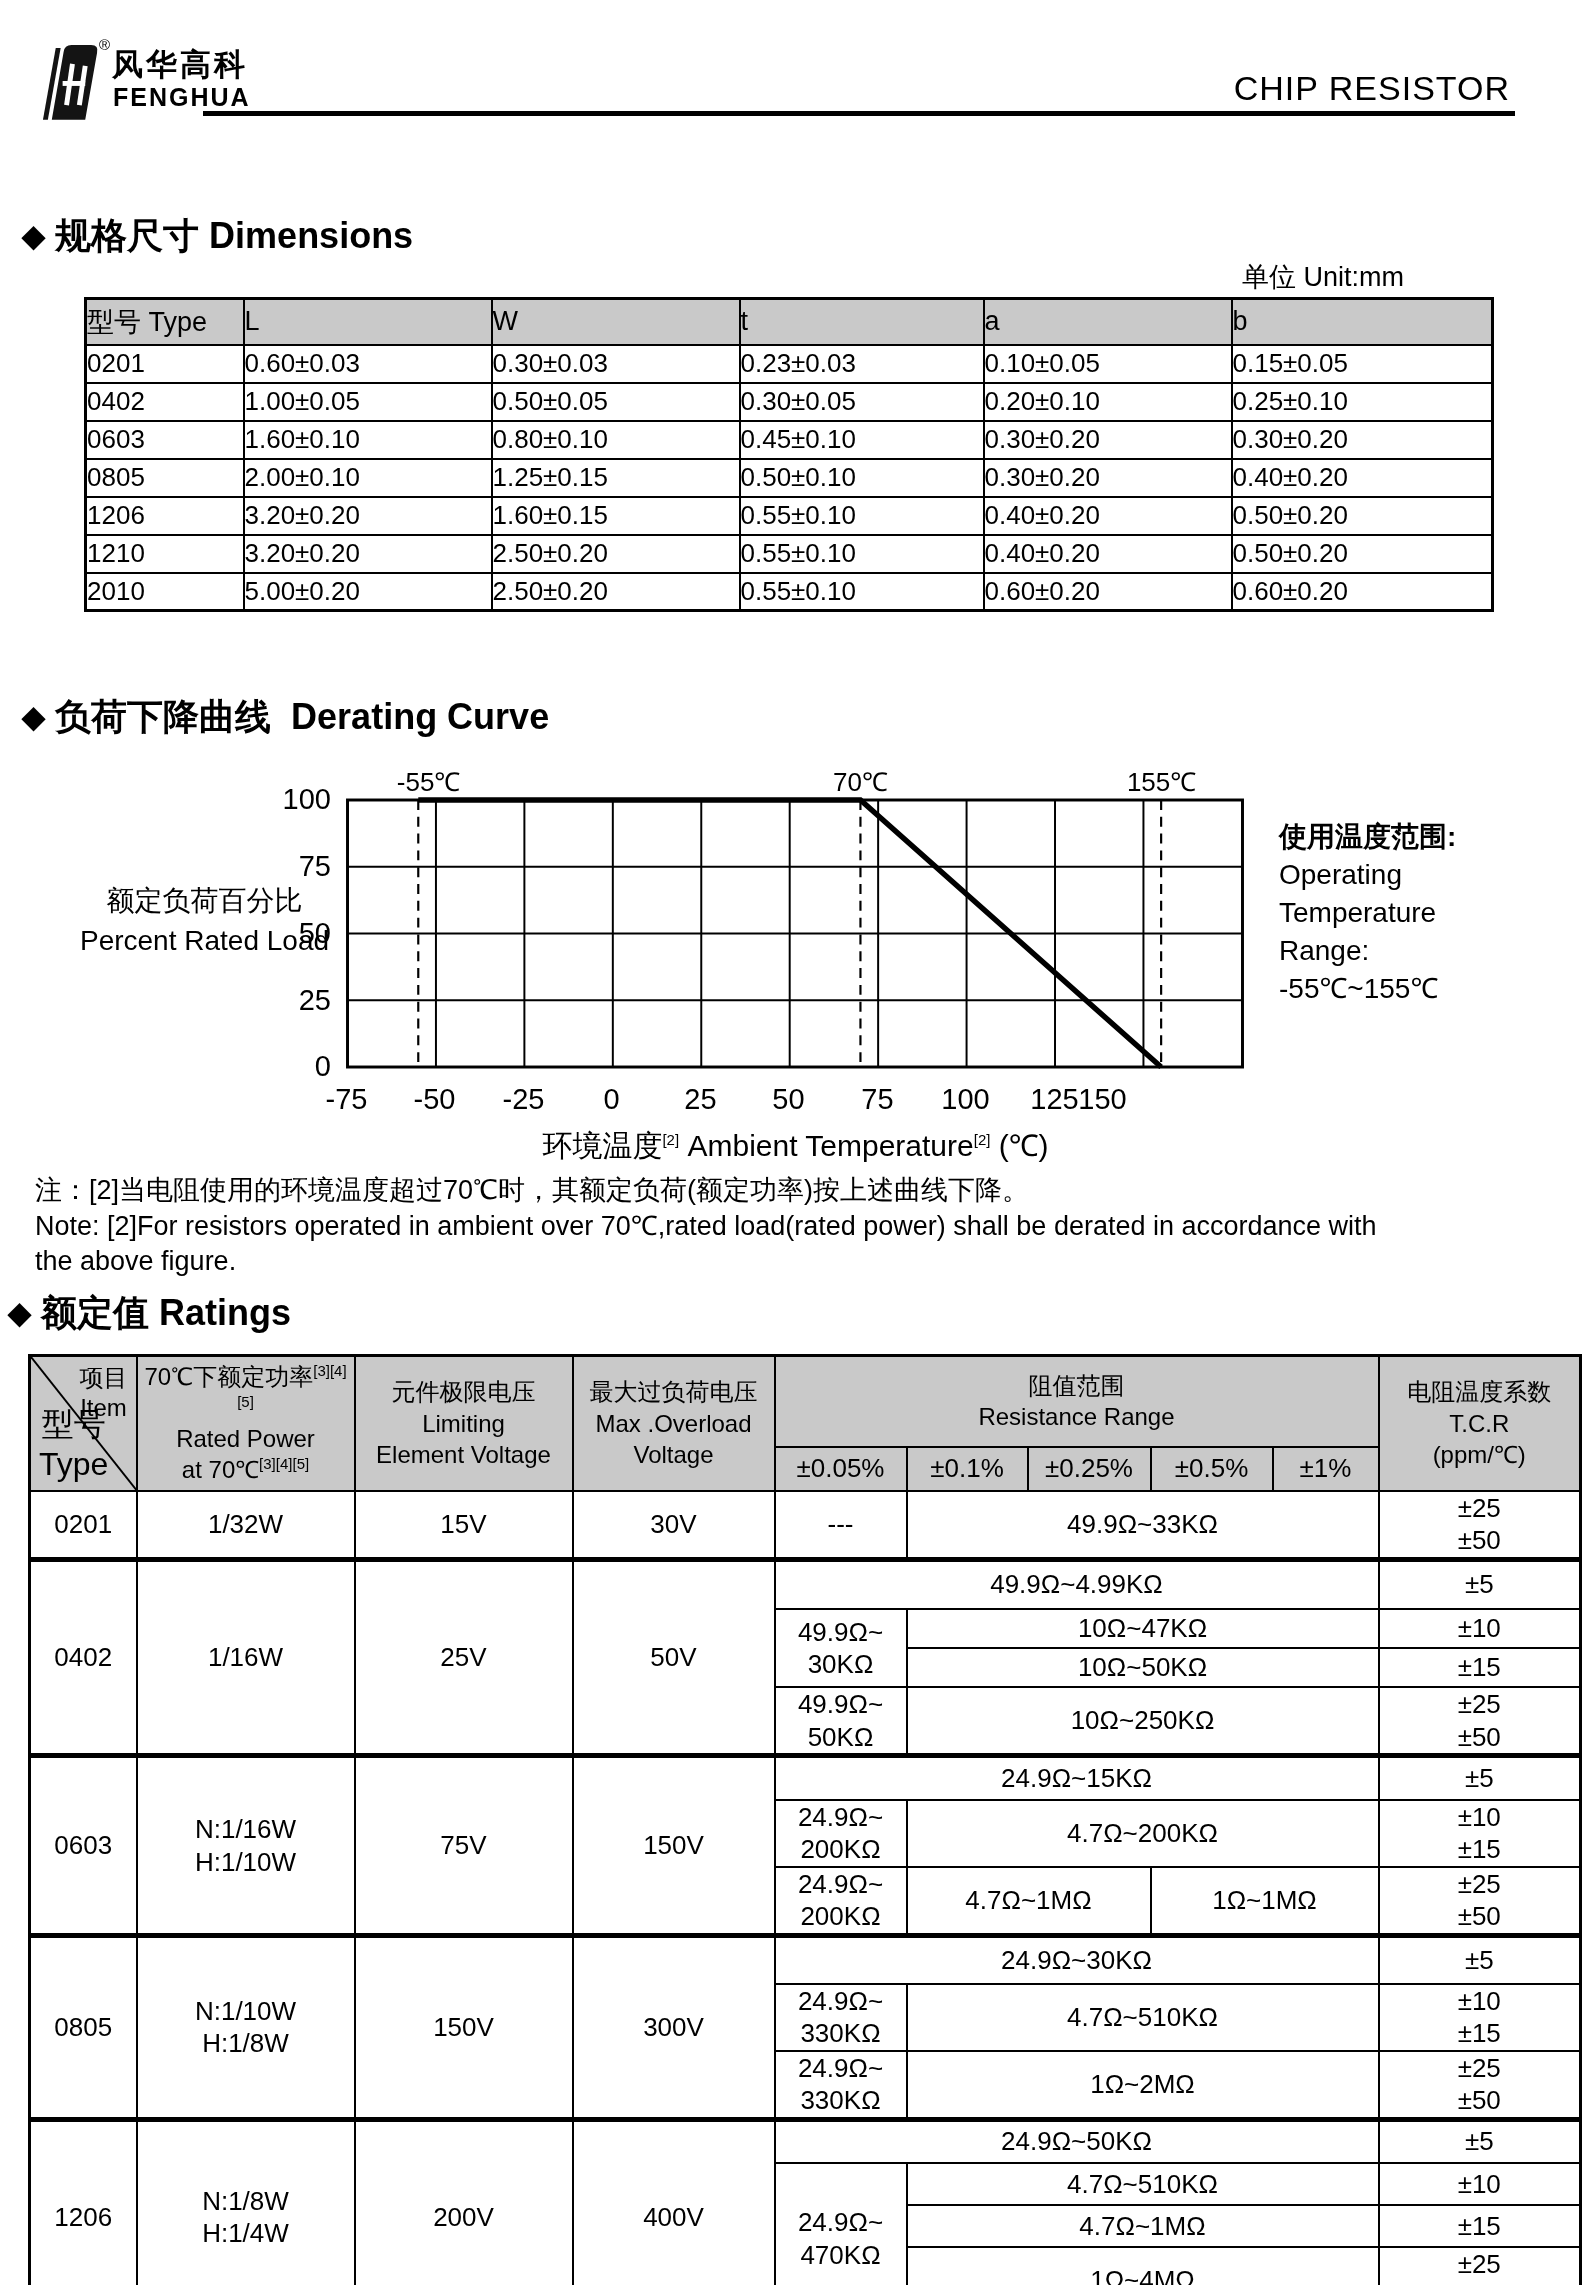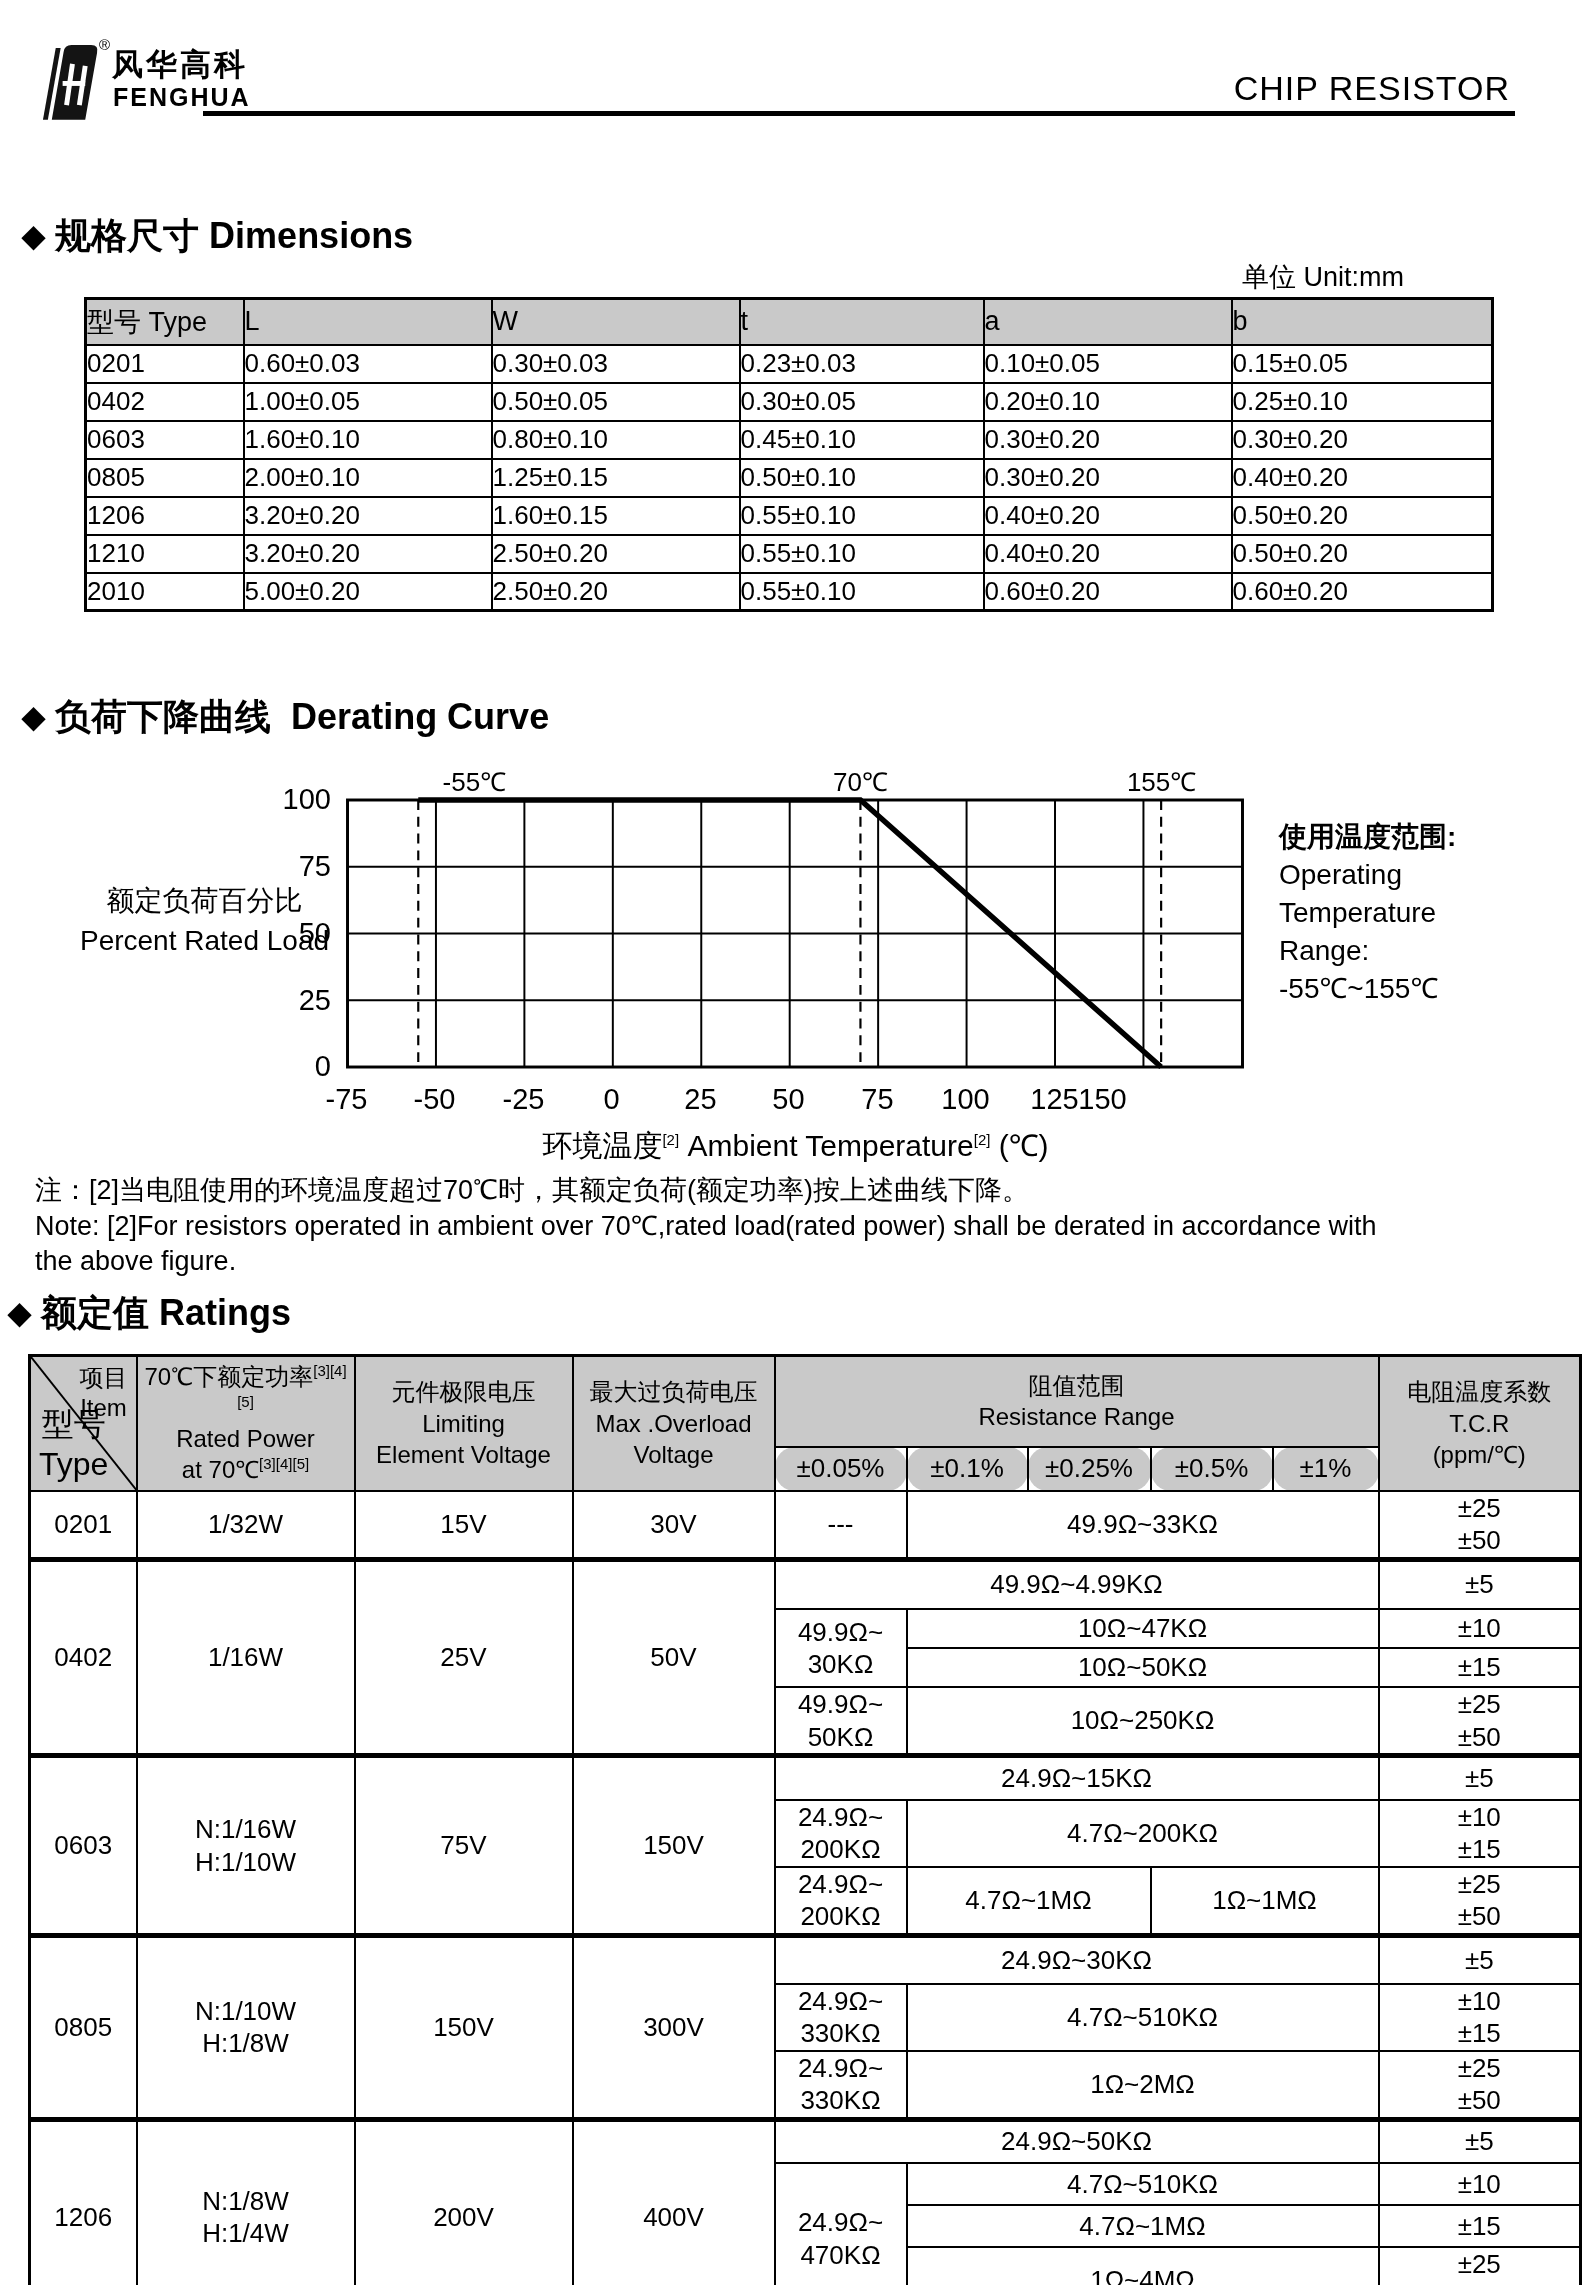--- a/index.html
+++ b/index.html
@@ -32,21 +32,21 @@
   .sidenote { font-size:28px; line-height:38px;margin-top:14px; }
   .sidenote .first { font-weight:bold; }
   .xaxis-title { text-align:center; font-size:30px; }
   sup { font-size:15px; }
   .notes { font-size:27px; line-height:36px; }
 
   
   table.rt { border-collapse:collapse; table-layout:fixed; border:3px solid #000; }
   table.rt td { border:2px solid #000; text-align:center; font-size:26px; padding:0; overflow:hidden; }
   table.rt td.hd { background:#c9c9c9; font-size:24px; line-height:1.3; font-weight:normal; }
-  table.rt td.tol { background:#c9c9c9; font-size:26px;border-radius:20px; }
+  table.rt td.tol { background:#c9c9c9; font-size:26px; }
   .pre { white-space:pre-line; line-height:1.25; }
   td.t005 { text-align:left; padding-left:12px; }
   .bb4 { border-bottom-width:5px !important; }
   tr.sep td { border-bottom-width:5px; }
   .diagcell { position:relative; }
   .diagcell .tr-lab { position:absolute; top:6px; right:8px; text-align:center; font-size:24px; line-height:1.25; }
   .diagcell .bl-lab { position:absolute; bottom:6px; left:8px; text-align:center; font-size:32px; line-height:1.25; }
   .diagcell svg { position:absolute; left:0; top:0; }
 </style>
 </head>
@@ -369,17 +369,17 @@
     <div class="xtick" style="left: 347px; top: 1083px;">-75</div>
     <div class="xtick" style="left: 435px; top: 1083px;">-50</div>
     <div class="xtick" style="left: 524px; top: 1083px;">-25</div>
     <div class="xtick" style="left: 612px; top: 1083px;">0</div>
     <div class="xtick" style="left: 701px; top: 1083px;">25</div>
     <div class="xtick" style="left: 789px; top: 1083px;">50</div>
     <div class="xtick" style="left: 878px; top: 1083px;">75</div>
     <div class="xtick" style="left: 966px; top: 1083px;">100</div>
     <div class="xtick" style="left: 1055px; top: 1083px;">125</div>
     <div class="xtick" style="left: 1103px; top: 1083px;">150</div>
-    <div class="topmark" style="left: 441px; top: 763px; text-align: right;">-55℃</div>
+    <div class="topmark" style="left: 428px; top: 763px;">-55℃</div>
     <div class="topmark" style="left: 860px; top: 763px;">70℃</div>
     <div class="topmark" style="left: 1161px; top: 763px;">155℃</div>
   </div>
 
 
 </body></html>

